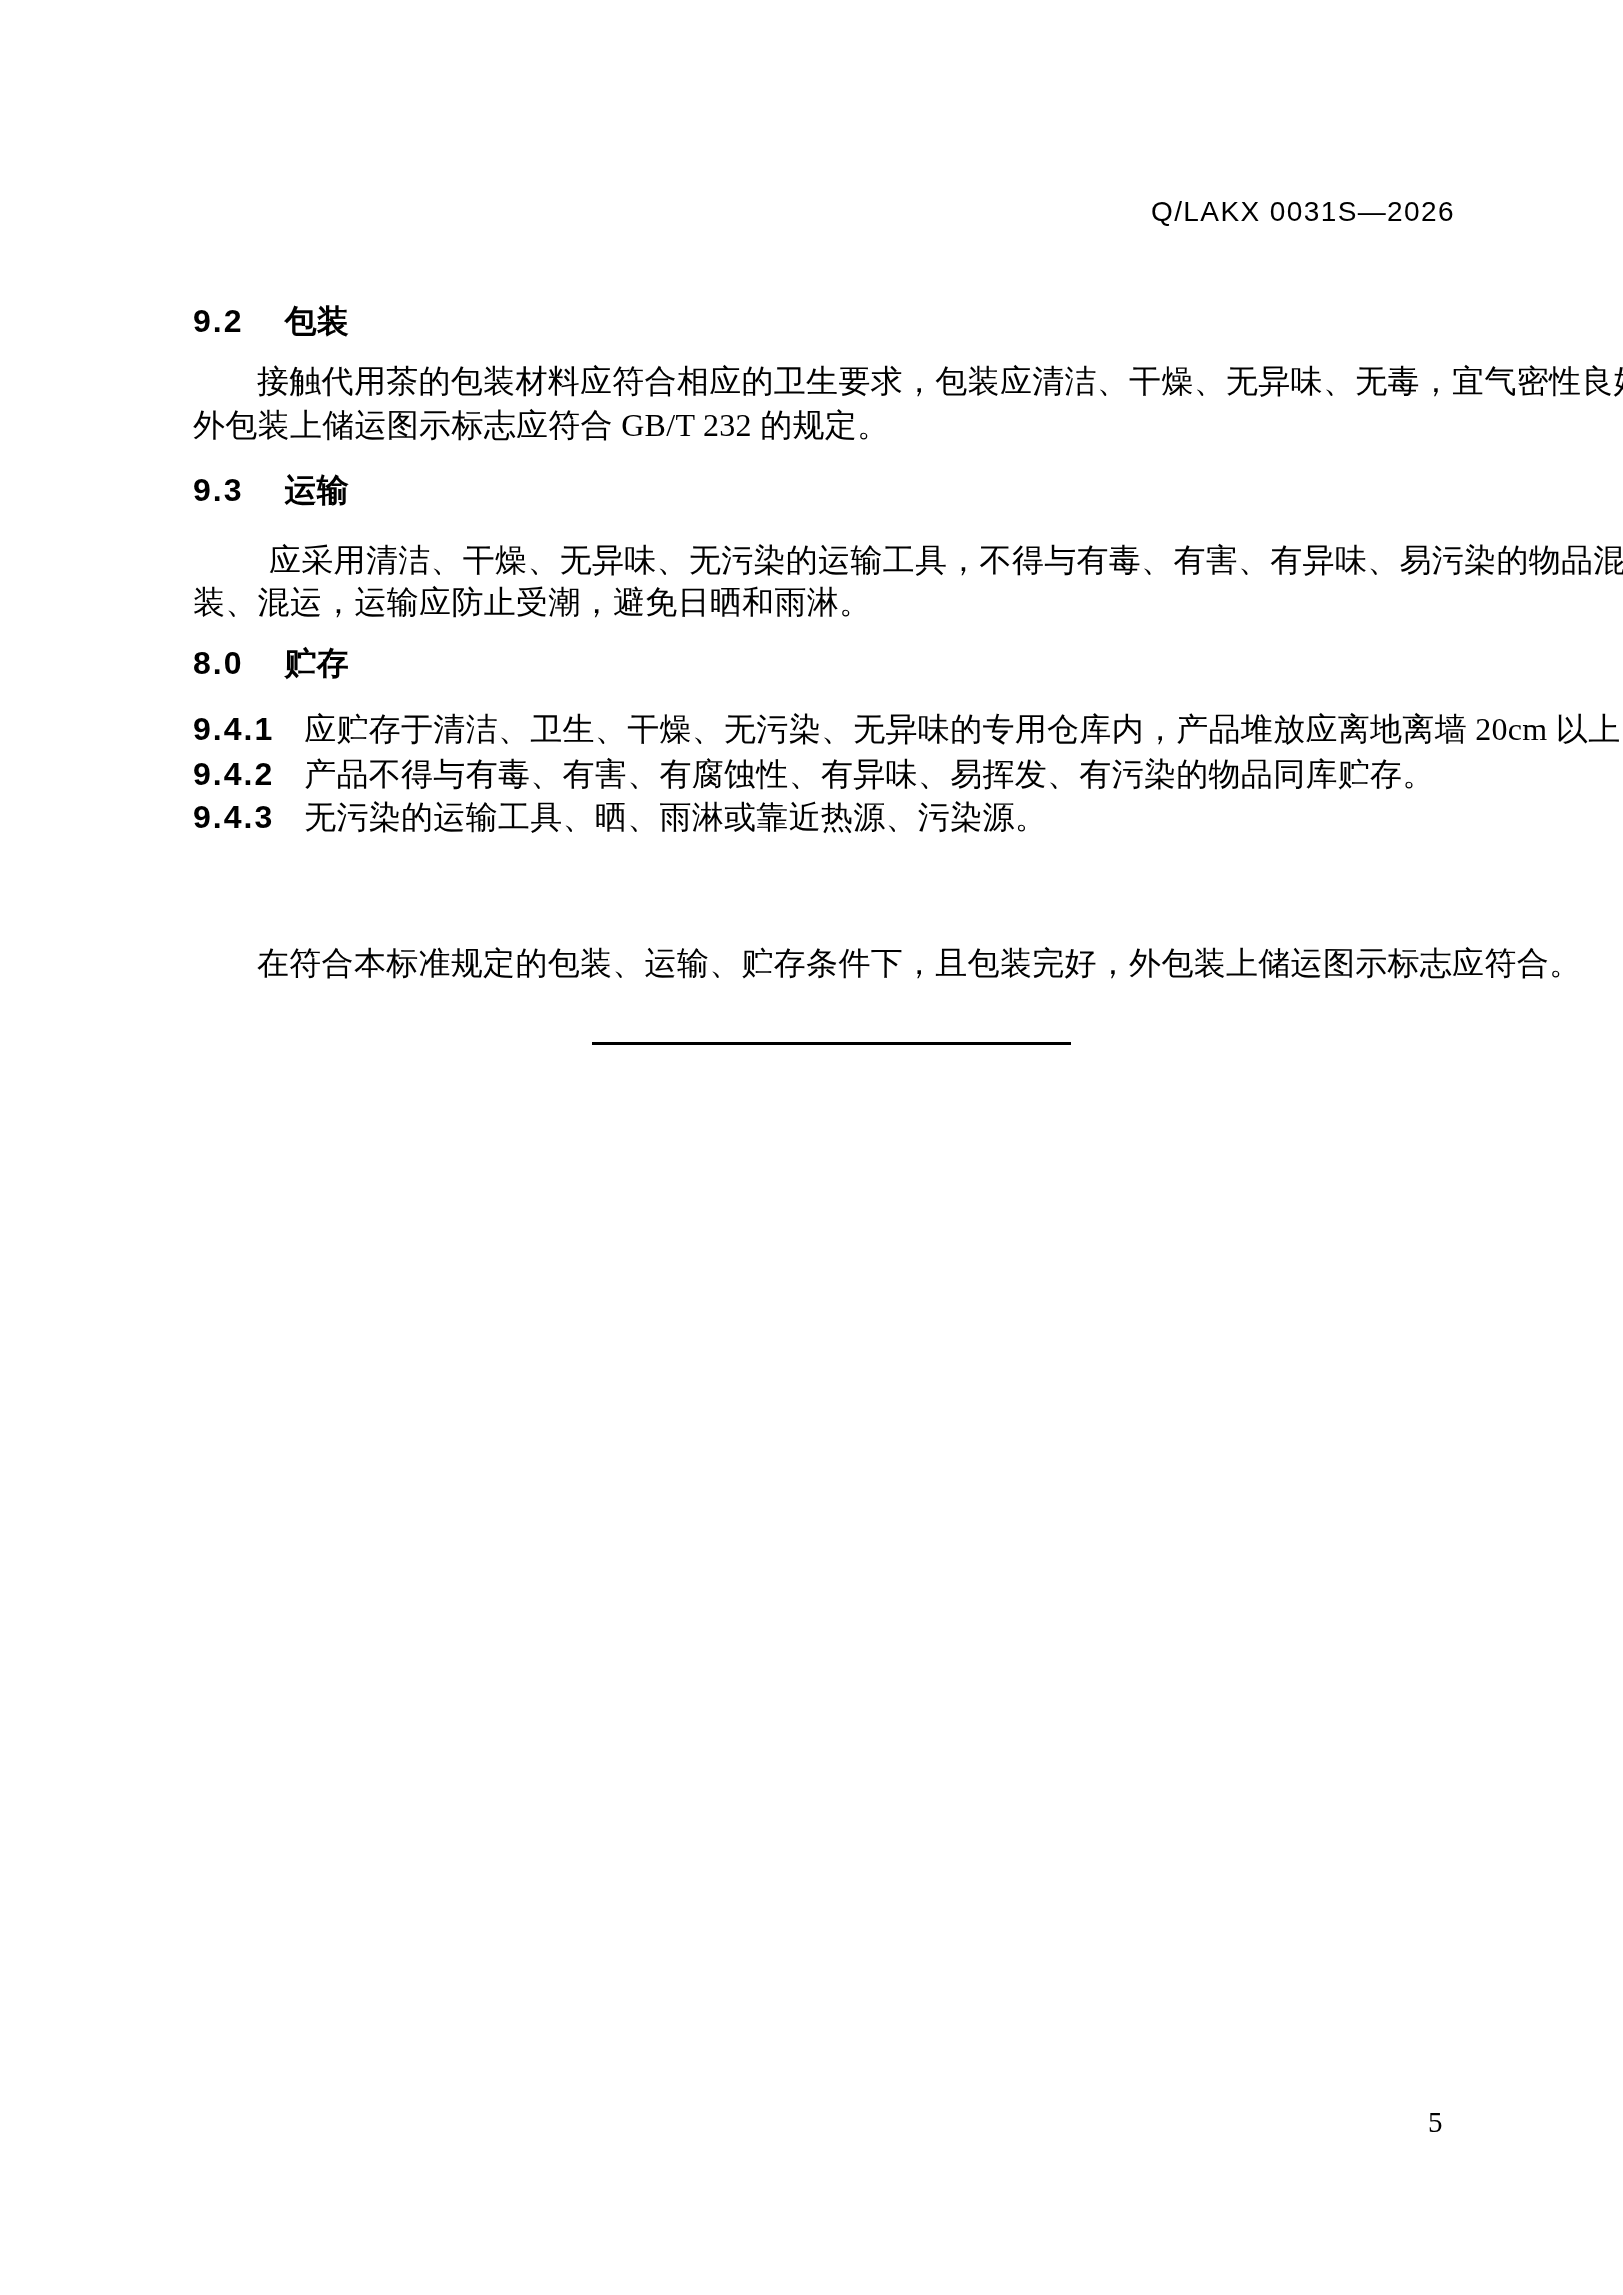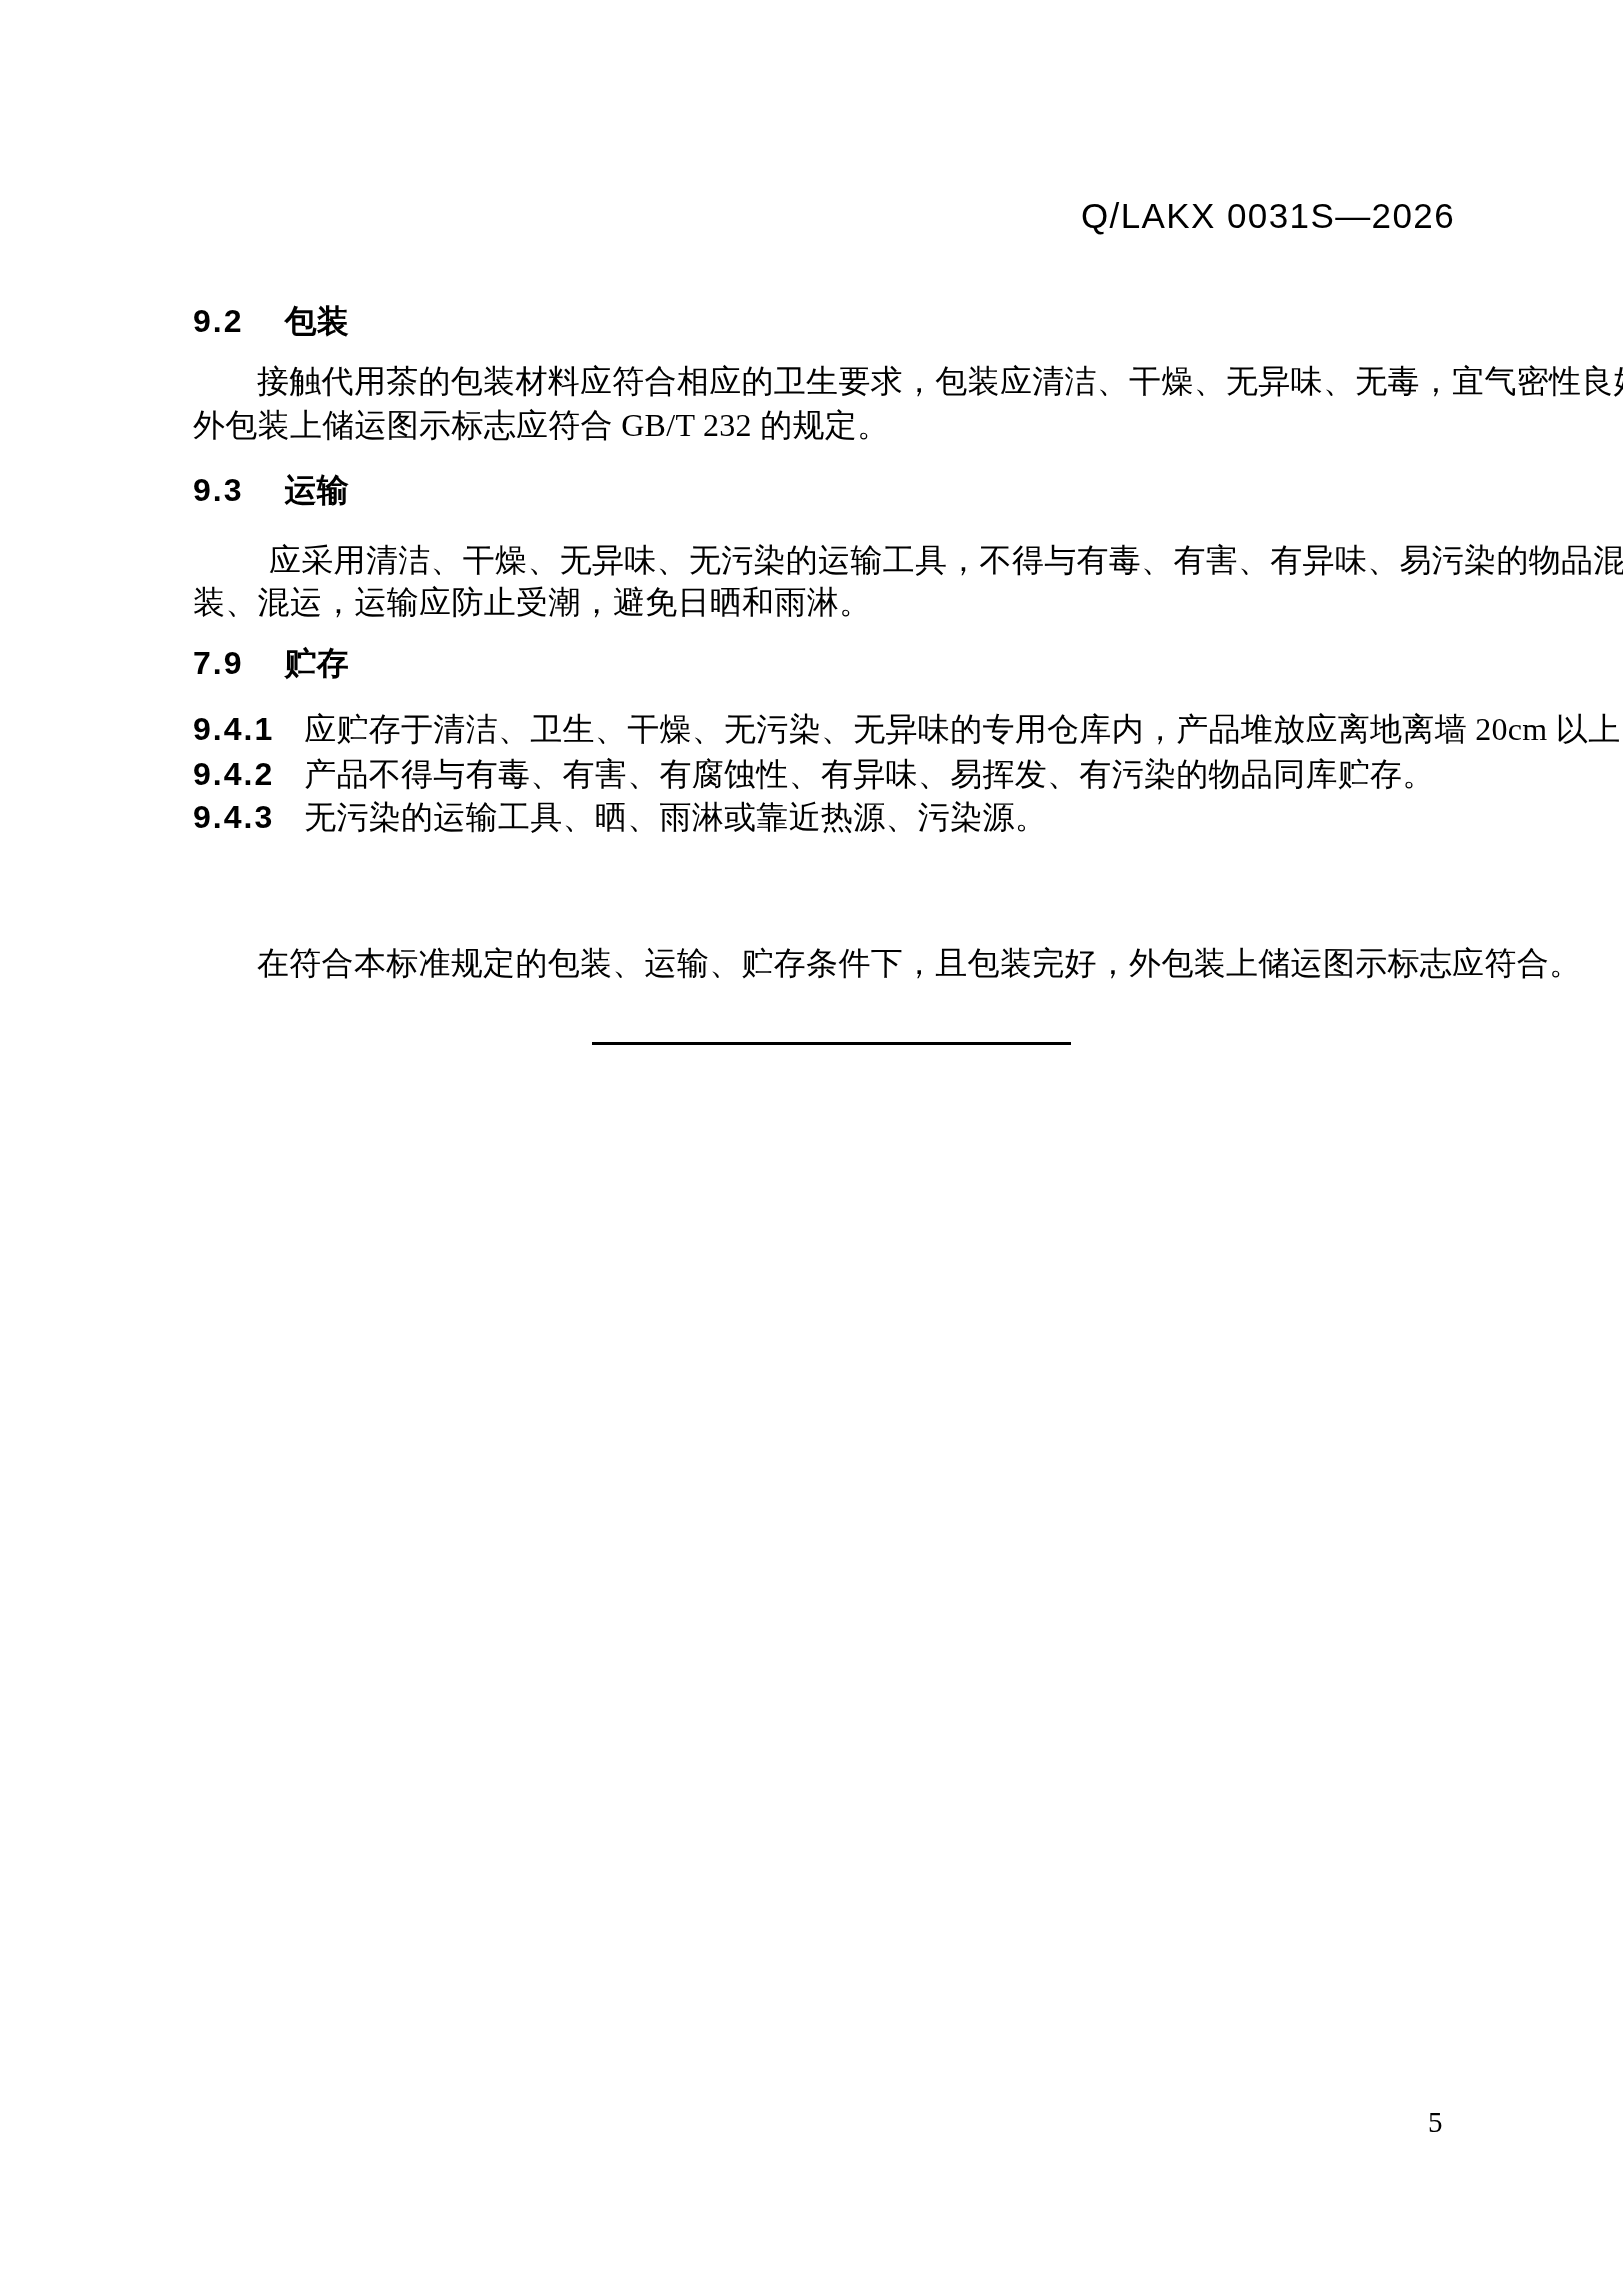--- a/index.html
+++ b/index.html
@@ -12,21 +12,21 @@
     background: #ffffff;
     color: #000000;
     font-family: "Liberation Serif", "DejaVu Serif", serif;
     overflow: hidden;
   }
   .doc-code {
     position: absolute;
     top: 198px;
     right: 168px;
     font-family: "Liberation Sans", "DejaVu Sans", sans-serif;
-    font-size: 35px;
+    font-size: 28px;
     font-weight: 500;
     letter-spacing: 1.4px;
     line-height: 1;
   }
   .tline {
     position: absolute;
     left: 193px;
     width: 1302px;
     font-size: 32px;
     line-height: 1.08;
@@ -85,21 +85,21 @@
 
   <div class="tline heading" style="top:473px">
     <span class="num">9.3</span><span>运输</span>
   </div>
 
   <div class="tline indent-wide" style="top:543px">应采用清洁、干燥、无异味、无污染的运输工具，不得与有毒、有害、有异味、易污染的物品混</div>
 
   <div class="tline" style="top:585px">装、混运，运输应防止受潮，避免日晒和雨淋。</div>
 
   <div class="tline heading" style="top:646px">
-    <span class="num">7.9</span><span>贮存</span>
+    <span class="num">8.0</span><span>贮存</span>
   </div>
 
   <div class="tline" style="top:712px">
     <span class="clause-num">9.4.1</span><span>应贮存于清洁、卫生、干燥、无污染、无异味的专用仓库内，产品堆放应离地离墙 20cm 以上。</span>
   </div>
 
   <div class="tline" style="top:757px">
     <span class="clause-num">9.4.2</span><span>产品不得与有毒、有害、有腐蚀性、有异味、易挥发、有污染的物品同库贮存。</span>
   </div>
 

